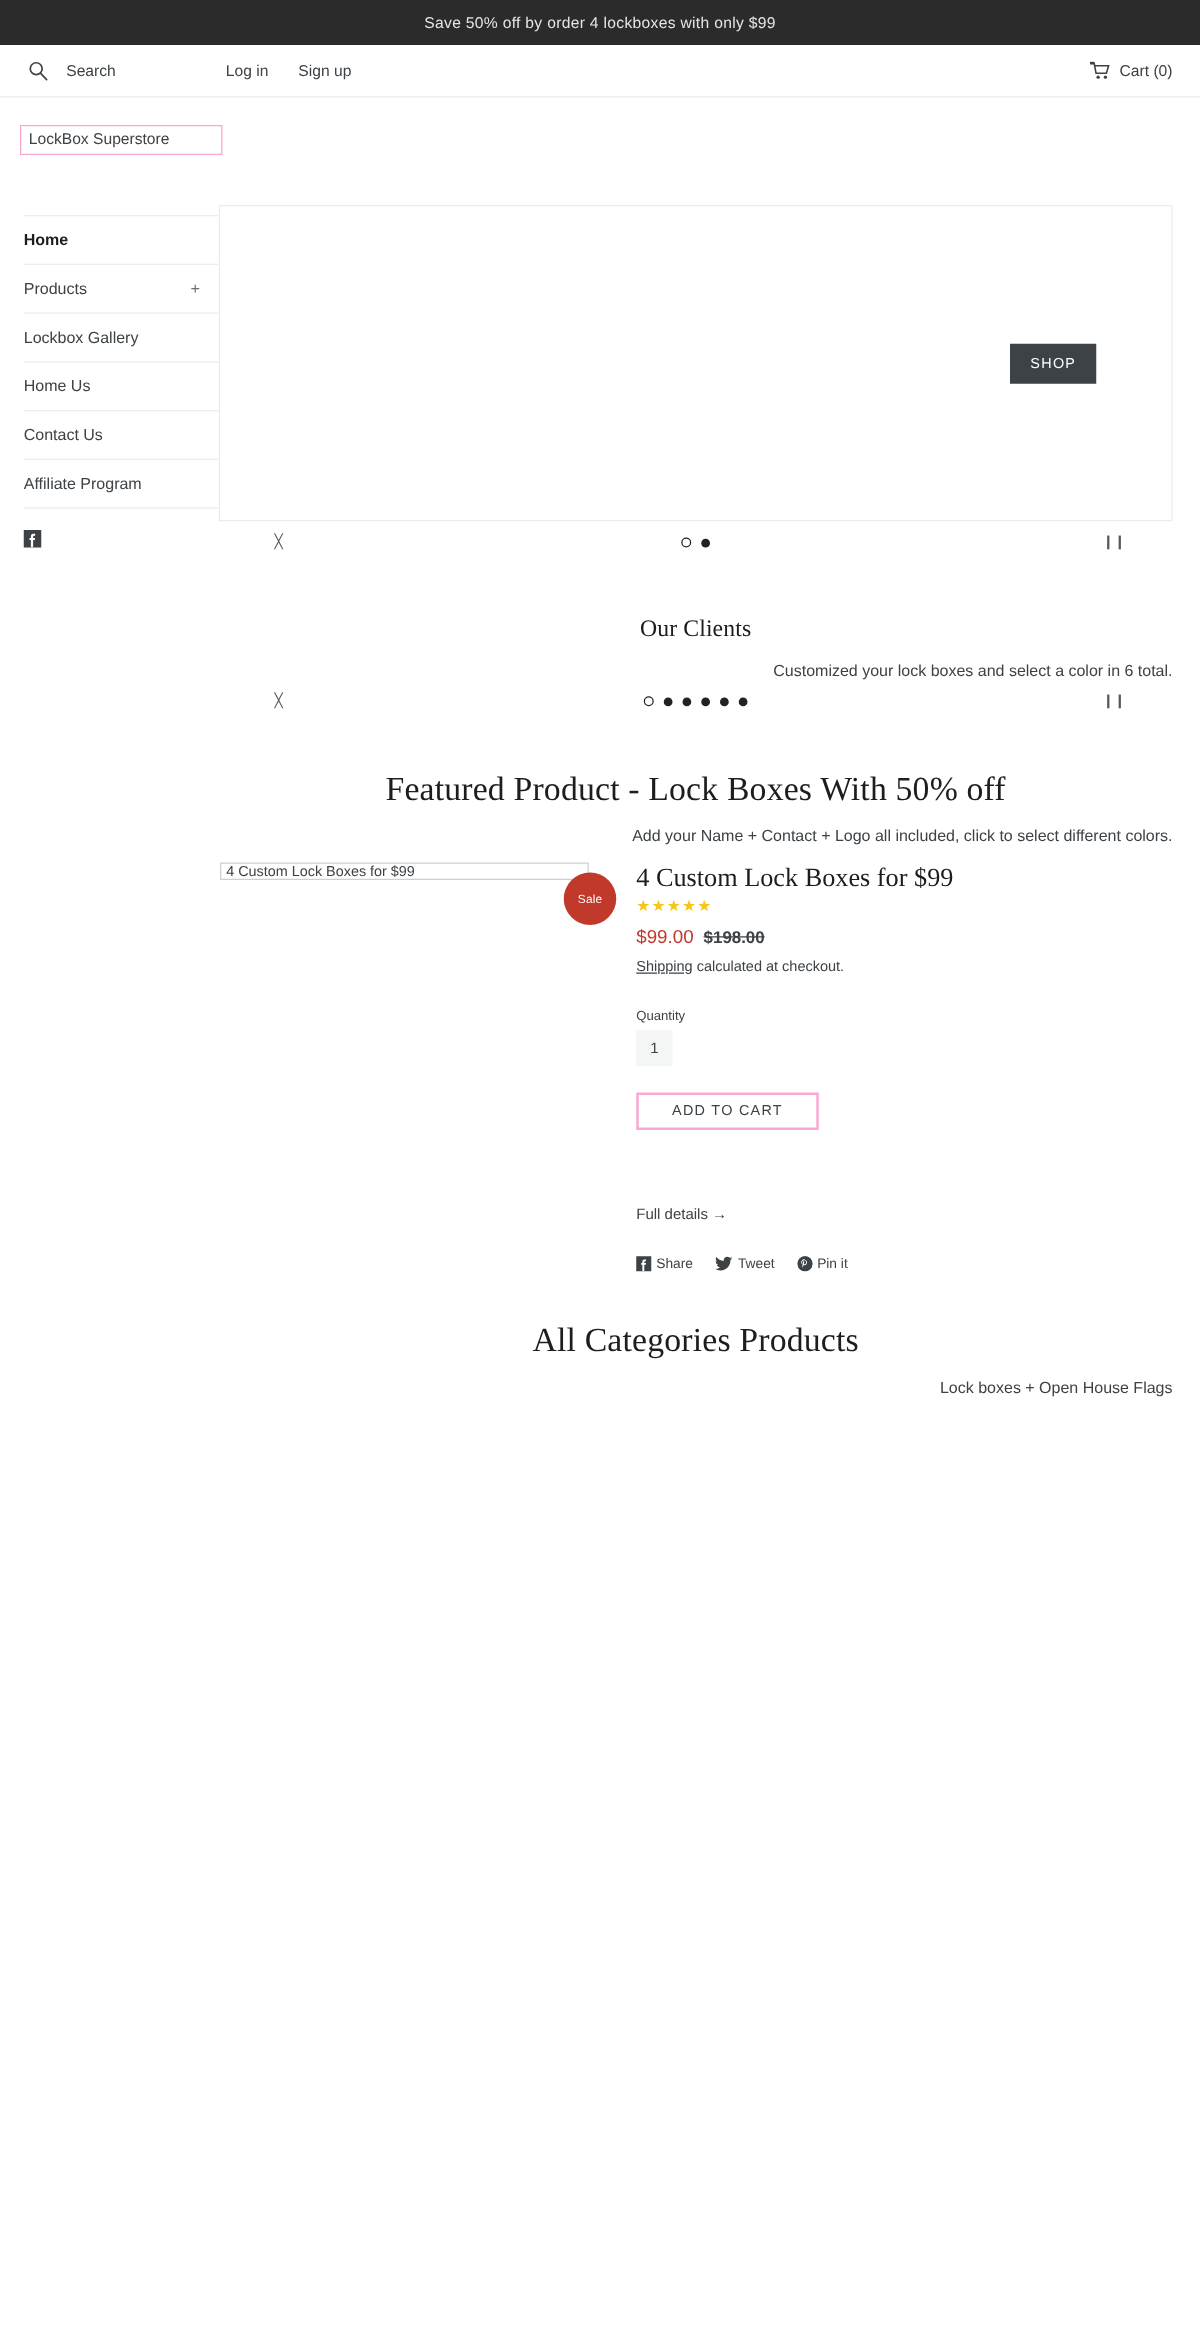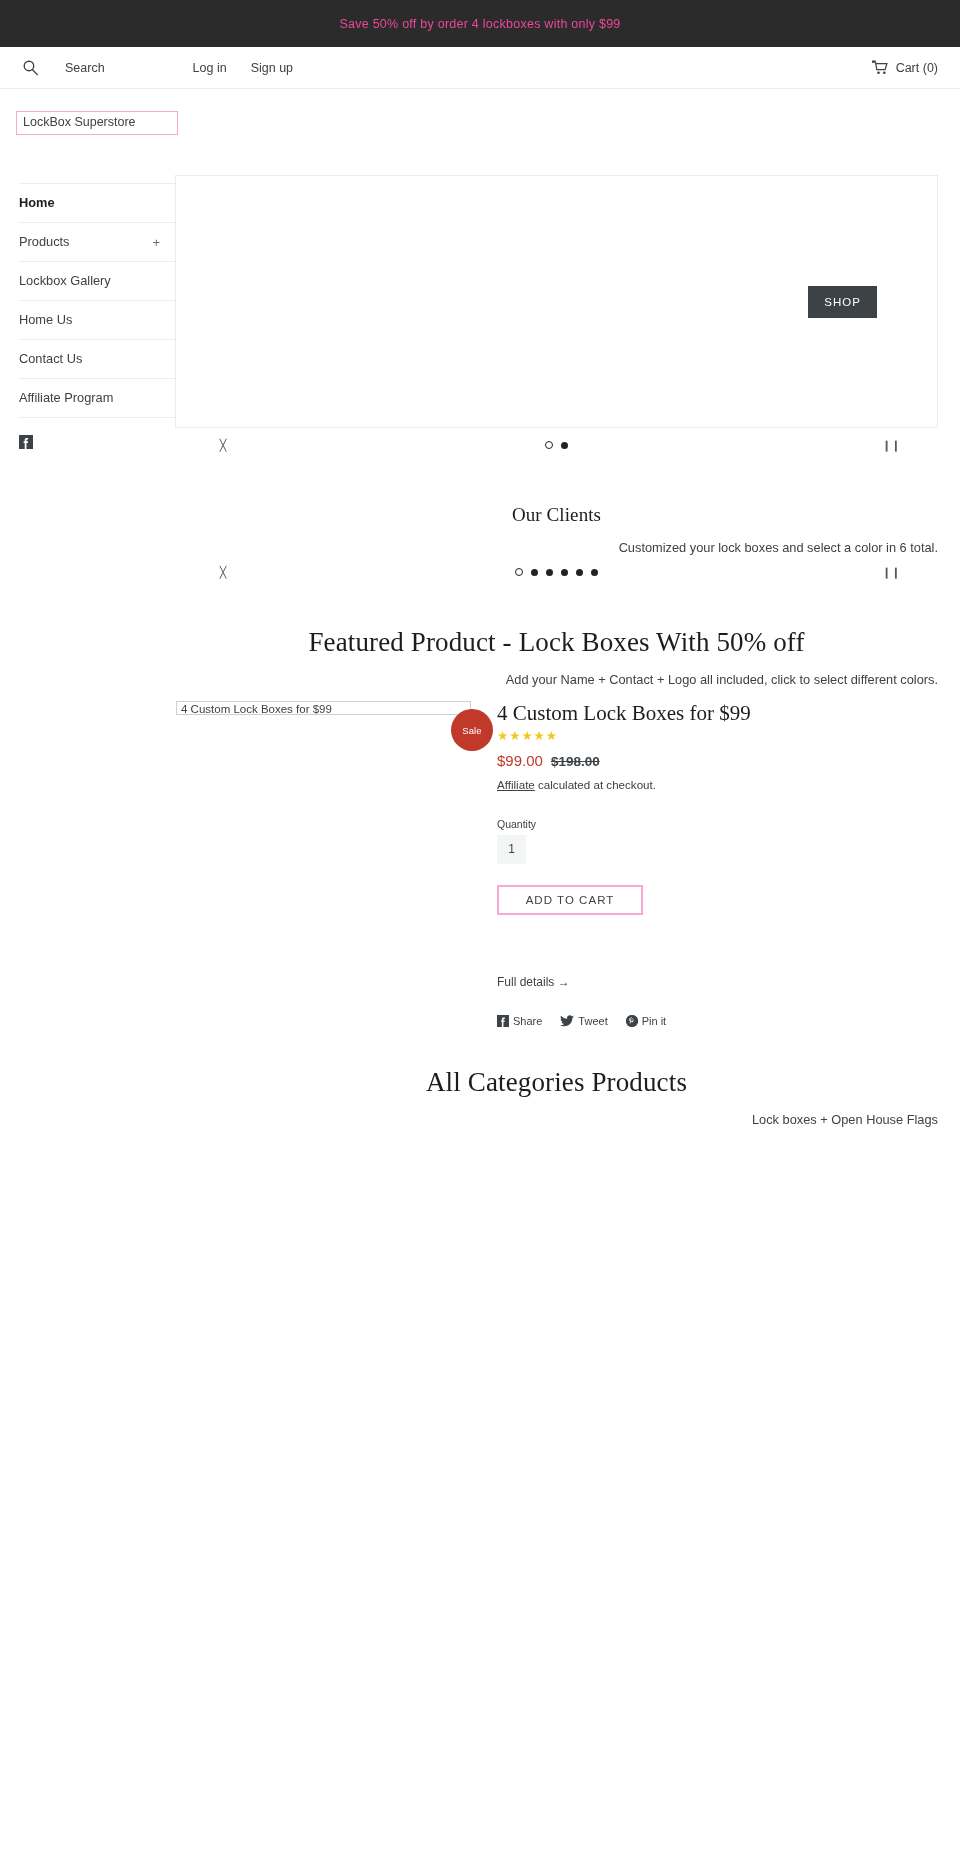--- a/index.html
+++ b/index.html
@@ -8,42 +8,42 @@
     background: #ffffff;
     font-family: "Liberation Sans", sans-serif;
     color: #3d4246;
     -webkit-font-smoothing: antialiased;
   }
   body { width: 960px; min-height: 1875px; position: relative; }
 
   
   .announcement {
     background: #2b2b2b;
-    color: #ec4899;
-    height: 47px;
+    color: #e5e5e5;
+    height: 36px;
     display: flex;
     align-items: center;
     justify-content: center;
     font-size: 12.5px;
     letter-spacing: .02em;
   }
 
   
   .header {
     height: 42px;
     display: flex;
     align-items: center;
     padding: 0 22px;
     border-bottom: 1px solid #ececec;
     font-size: 12.5px;
   }
   .hdr-search {
     display: flex;
     align-items: center;
-    gap: 26px;
+    gap: 14px;
     color: #3d4246;
   }
   .hdr-search .lbl { font-size: 12.5px; color: #3d4246; }
   .icon-search { width: 17px; height: 17px; display:block; }
   .hdr-auth {
     display: flex;
     gap: 24px;
     margin-left: 88px;
     font-size: 12.5px;
   }
@@ -204,21 +204,21 @@
     position: relative;
     padding: 7px 0 0 4px;
     font-size: 12.5px;
     color: #6b6f72;
   }
   .gallery .alt-text { padding-left: 2px; }
 
   
   .product {
     display: flex;
-    gap: 12px;
+    gap: 24px;
     padding-top: 14px;
   }
   .product-media {
     width: 296px;
     flex: 0 0 296px;
     position: relative;
     padding-left: 1px;
   }
   .media-frame {
     border: 1px solid #cfcfcf;
@@ -460,21 +460,21 @@
         <div class="product-info">
           <h3 class="product-title">4 Custom Lock Boxes for $99</h3>
           <div class="stars">★★★★★</div>
 
           <div class="price-row">
             <span class="price-sale">$99.00</span>
             <span class="price-old">$198.00</span>
           </div>
 
           <div class="shipping-note">
-            <a href="#">Affiliate</a><span> calculated at checkout.</span>
+            <a href="#">Shipping</a><span> calculated at checkout.</span>
           </div>
 
           <div class="qty-label">Quantity</div>
           <input class="qty-input" type="text" value="1" style="">
 
           <div>
             <button class="add-cart-btn">ADD TO CART</button>
           </div>
 
           <a class="full-details" href="#">Full details →</a>

